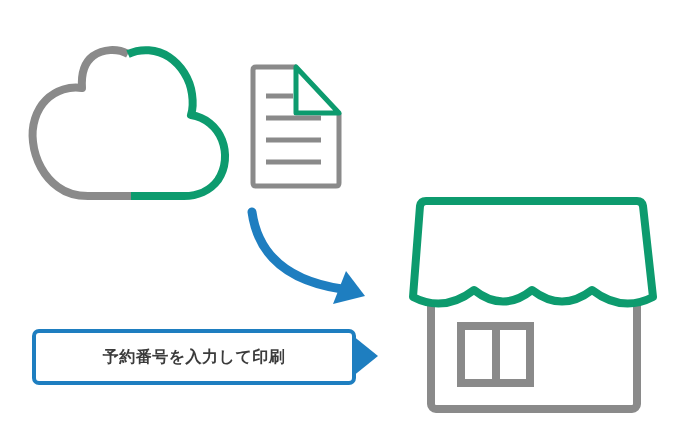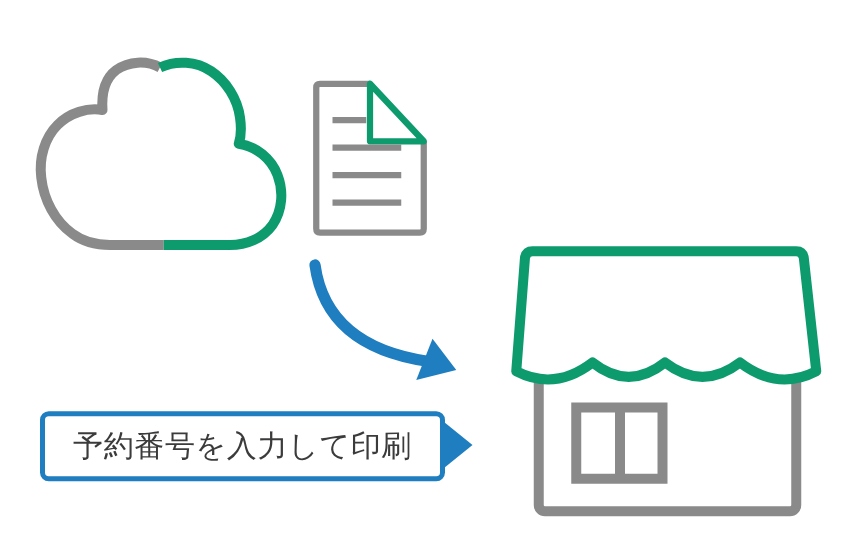--- a/index.html
+++ b/index.html
@@ -35,22 +35,22 @@
   .callout{
     position:absolute;left:32px;top:329px;
     width:324px;height:56px;
     box-sizing:border-box;
     background:#ffffff;
     border:4px solid var(--blue);
     border-radius:7px;
     display:flex;align-items:center;justify-content:center;
   }
   .callout-text{
-    font-size:24px;
-    font-weight:normal;
+    font-size:16px;
+    font-weight:bold;
     color:var(--text);
     letter-spacing:0.5px;
     white-space:nowrap;
   }
   .callout-pointer{
     position:absolute;left:352px;top:335px;
     width:0;height:0;
     border-top:21px solid transparent;
     border-bottom:21px solid transparent;
     border-left:26px solid var(--blue);

